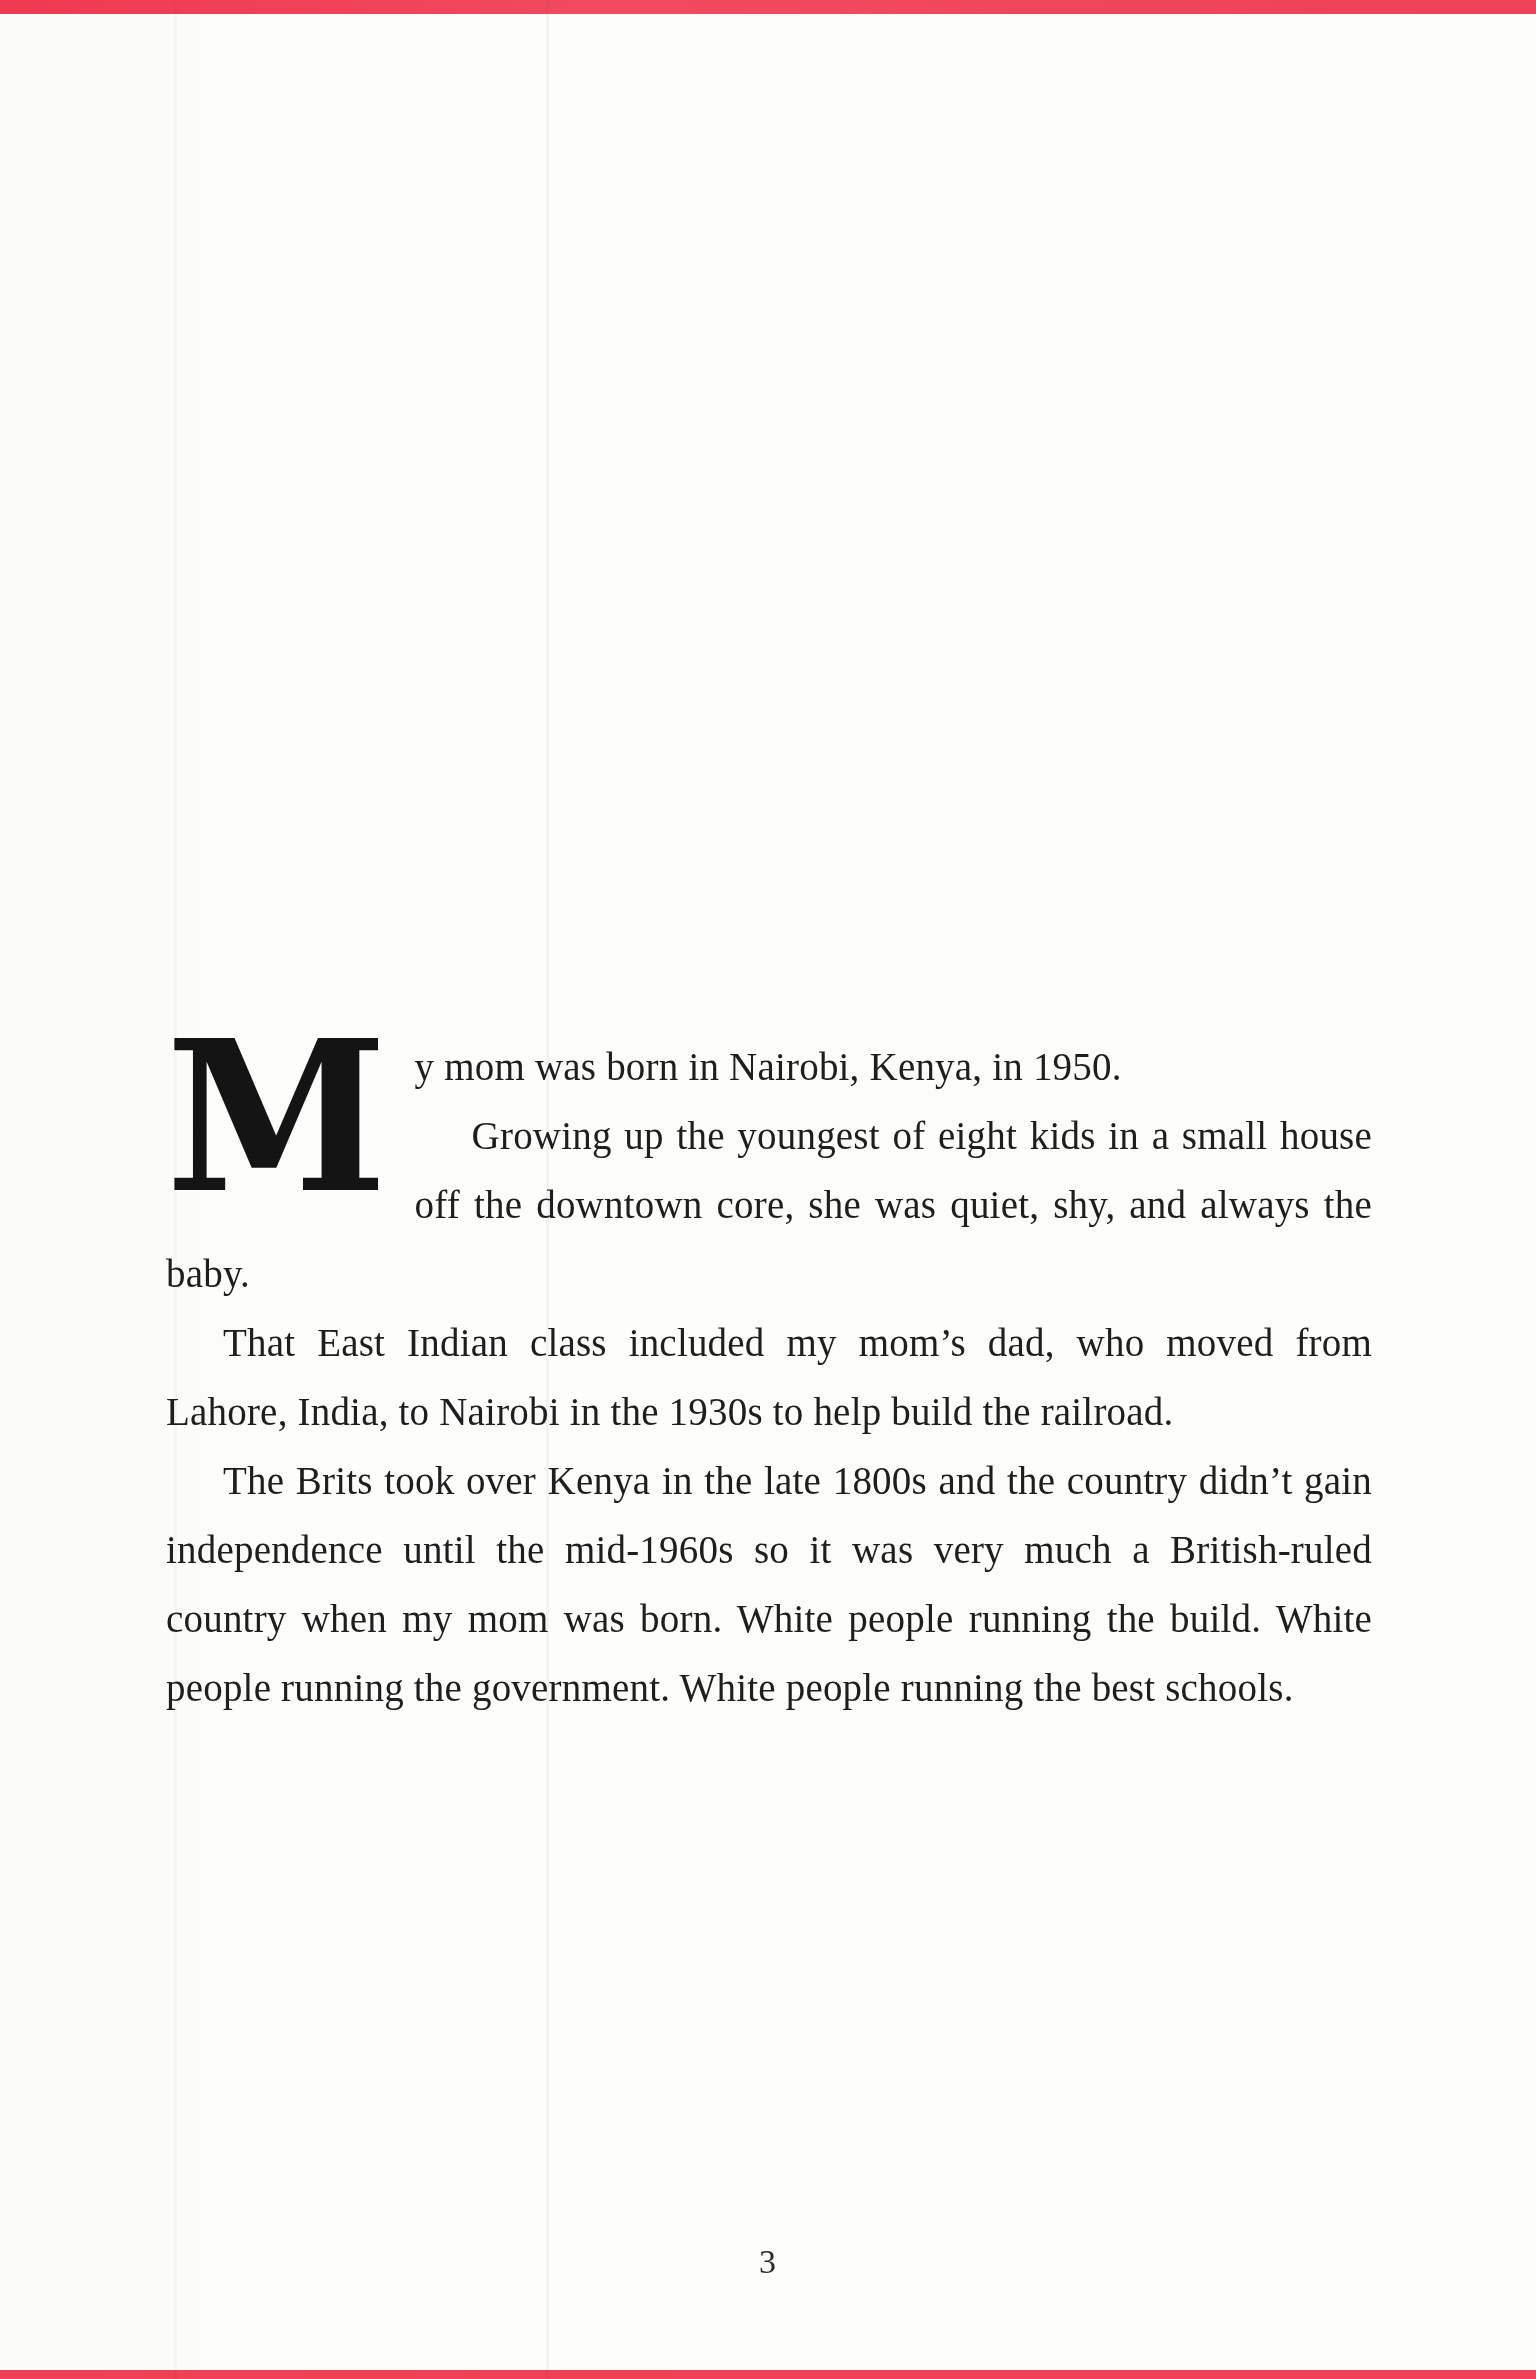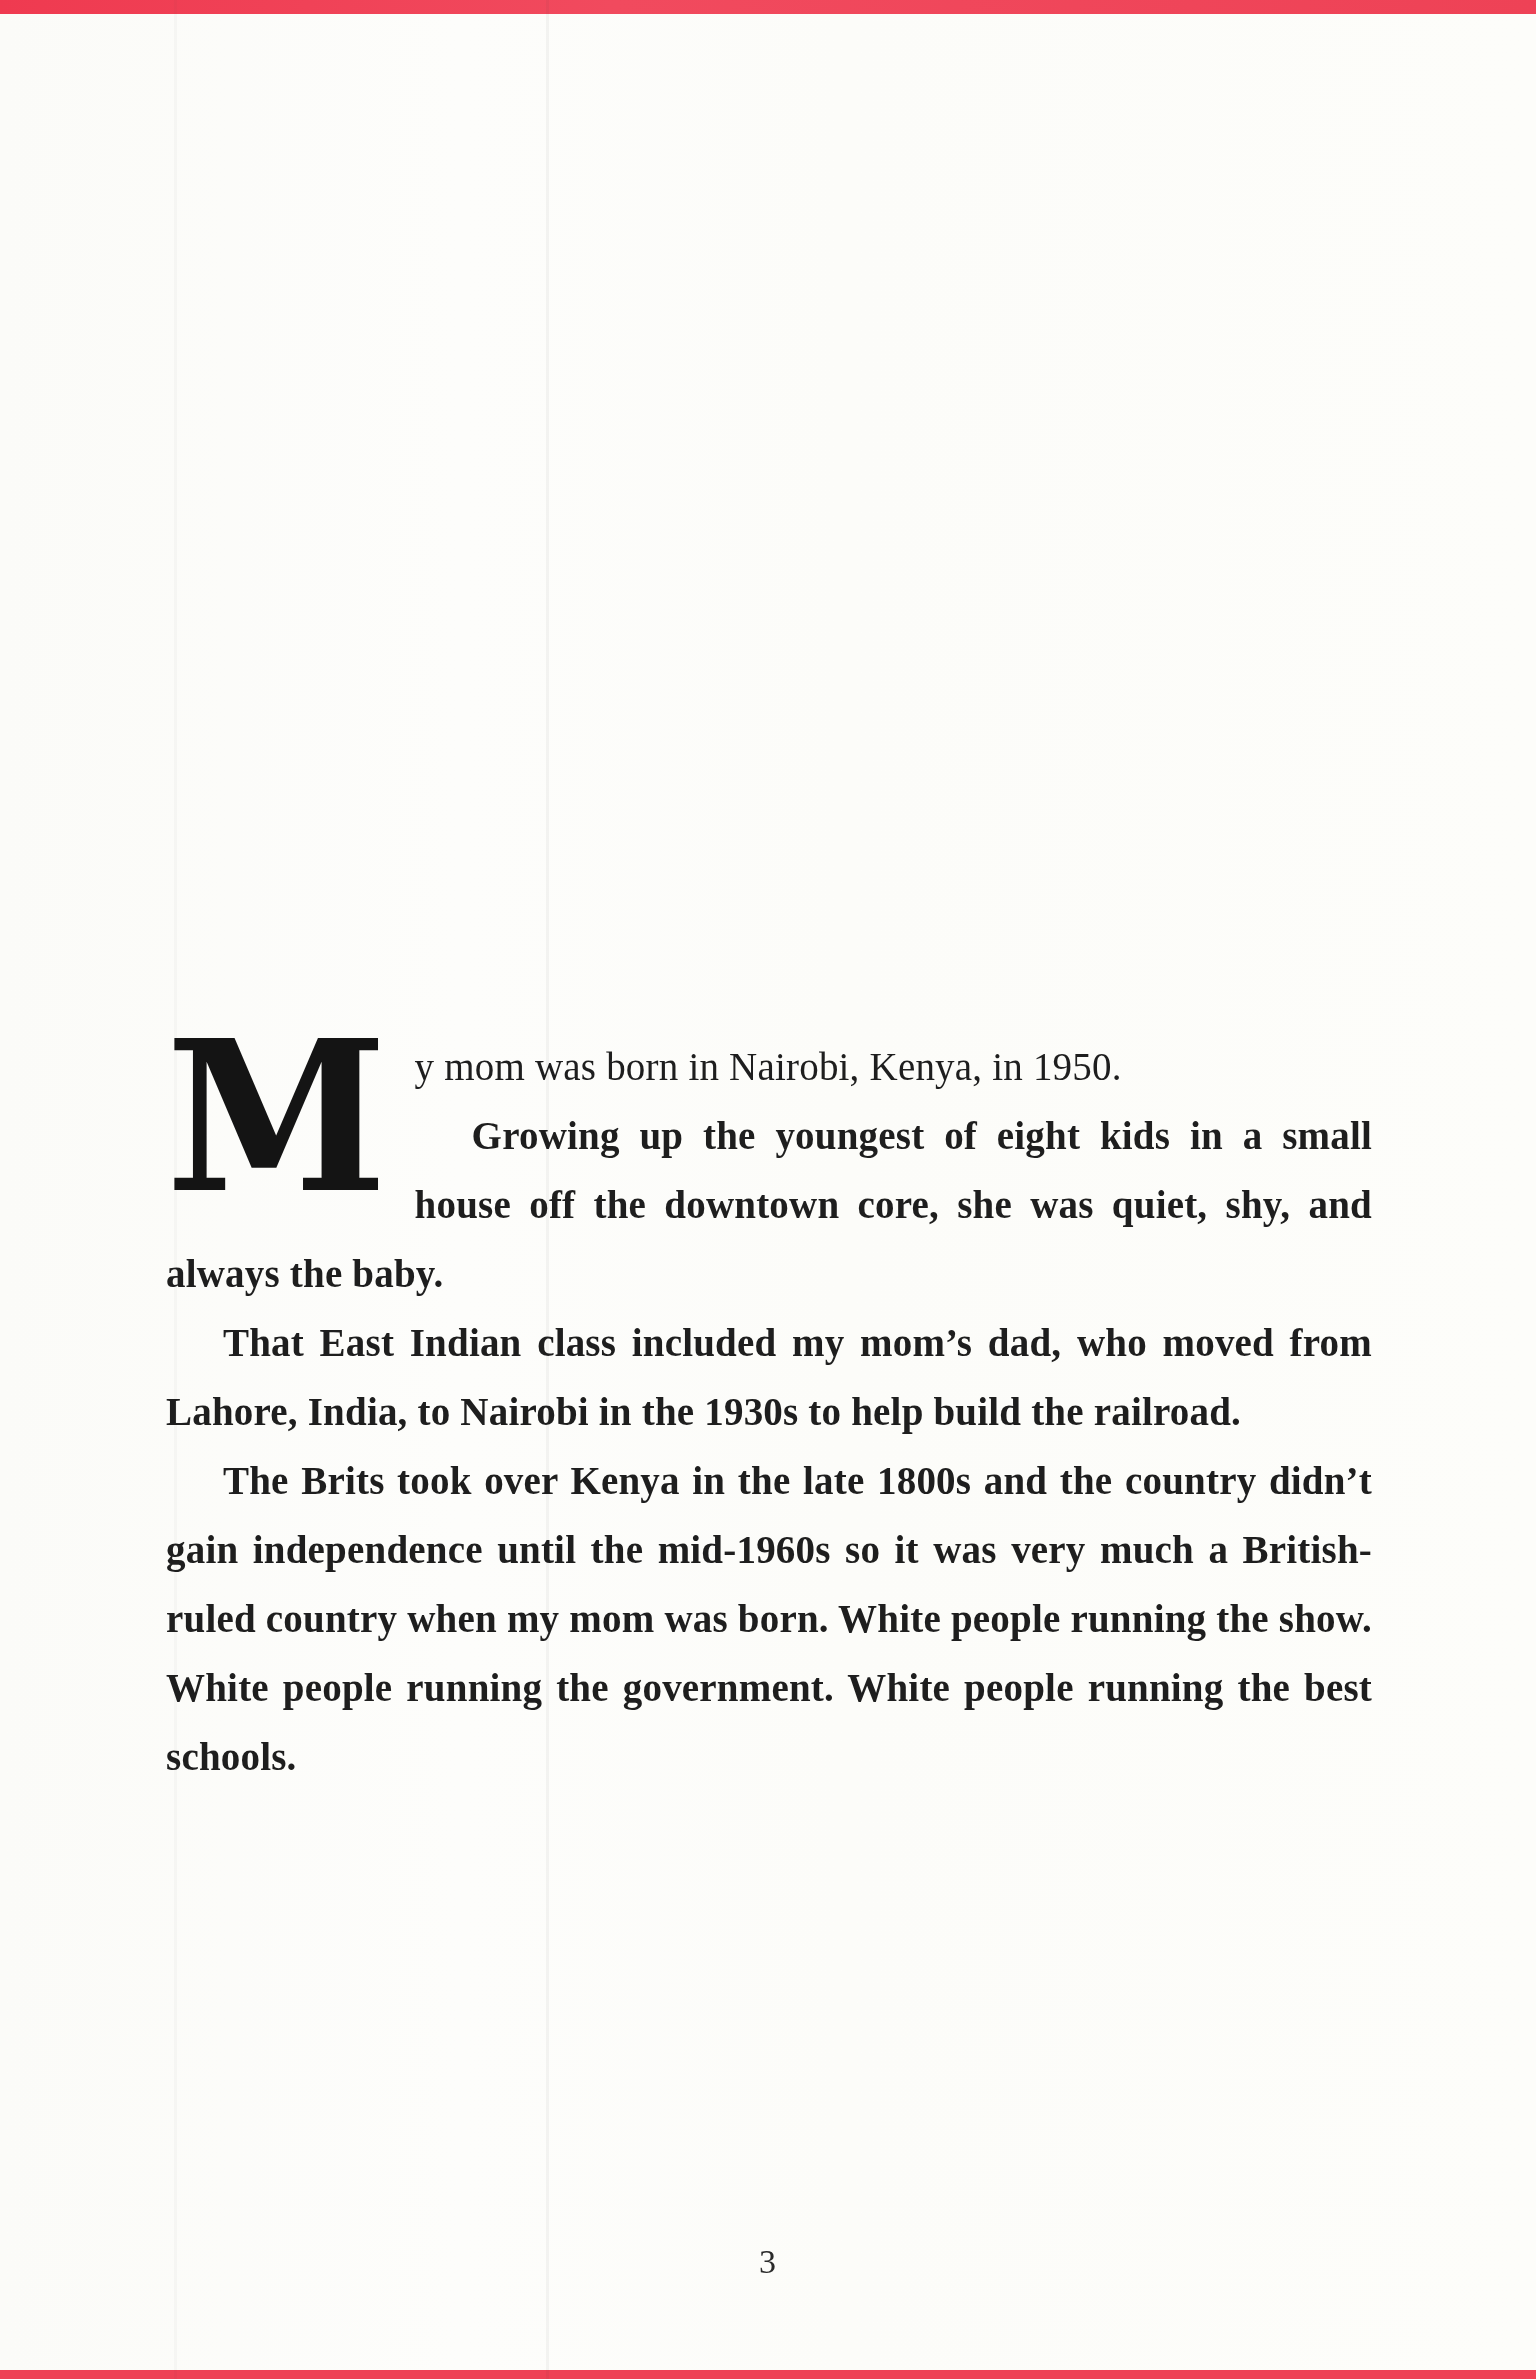--- a/index.html
+++ b/index.html
@@ -61,21 +61,20 @@
     height: 195px;
     padding: 7.8px 27px 0 0;
     color: #141414;
     transform: scaleY(1.04);
   }
   .para {
     margin: 0;
   }
   .para.indent {
     text-indent: 57px;
-    font-weight: bold;
   }
   .page-number {
     position: absolute;
     top: 2243px;
     left: 0;
     width: 100%;
     text-align: center;
     font-size: 34px;
     letter-spacing: 1px;
     color: #2a2a2a;
@@ -90,19 +89,19 @@
   <div class="edge-strip bottom"></div>
 
   <div class="scan-crease c1"></div>
   <div class="scan-crease c2"></div>
 
   <div class="text-block">
     <span class="dropcap">M</span>
     <p class="para">y mom was born in Nairobi, Kenya, in 1950.</p>
     <p class="para indent">Growing up the youngest of eight kids in a small house off the downtown core, she was quiet, shy, and always the baby.</p>
     <p class="para indent">That East Indian class included my mom’s dad, who moved from Lahore, India, to Nairobi in the 1930s to help build the railroad.</p>
-    <p class="para indent">The Brits took over Kenya in the late 1800s and the country didn’t gain independence until the mid-1960s so it was very much a British-ruled country when my mom was born. White people running the show. White people running the government. White people running the best schools.</p>
+    <p class="para indent">The Brits took over Kenya in the late 1800s and the country didn’t gain independence until the mid-1960s so it was very much a British-ruled country when my mom was born. White people running the build. White people running the government. White people running the best schools.</p>
   </div>
 
   <div class="page-number">3</div>
 
 </div>
 
 
 </body></html>

